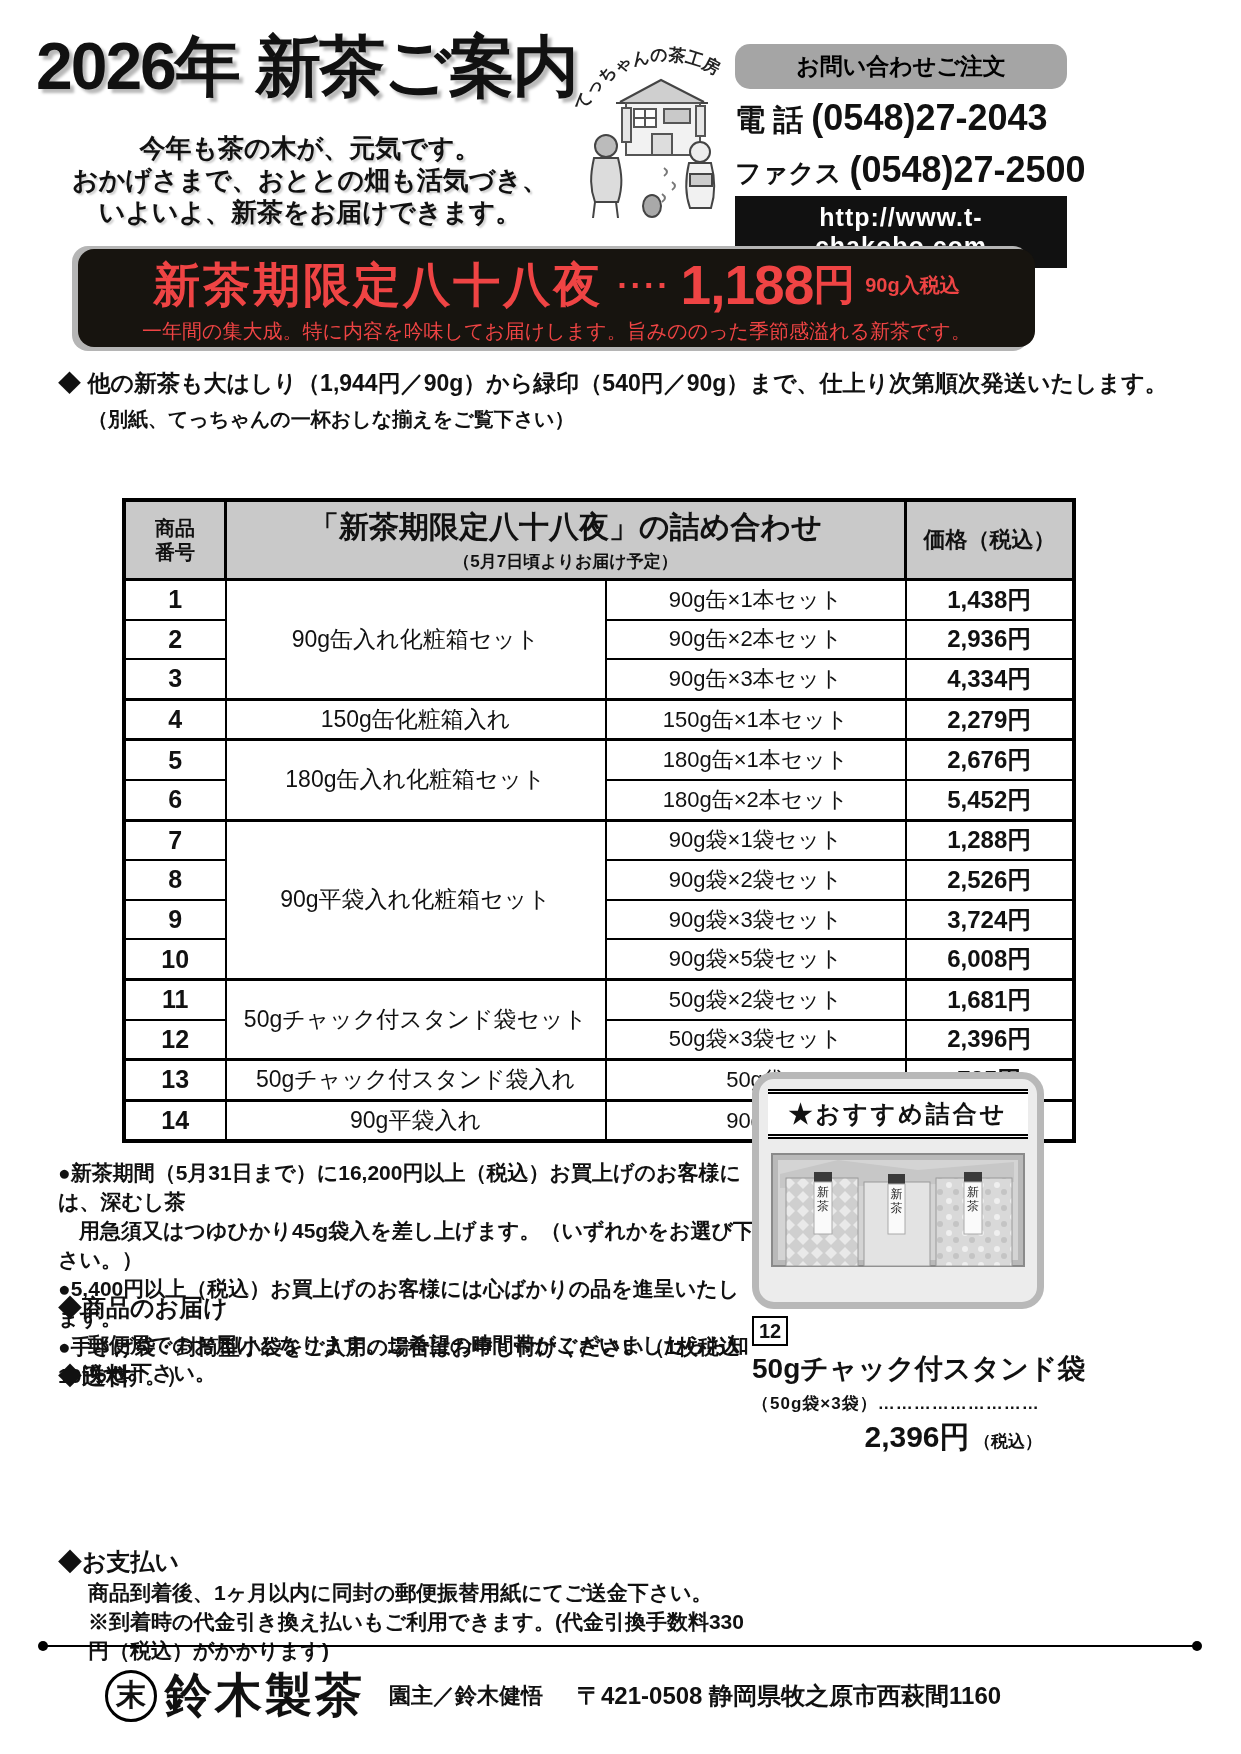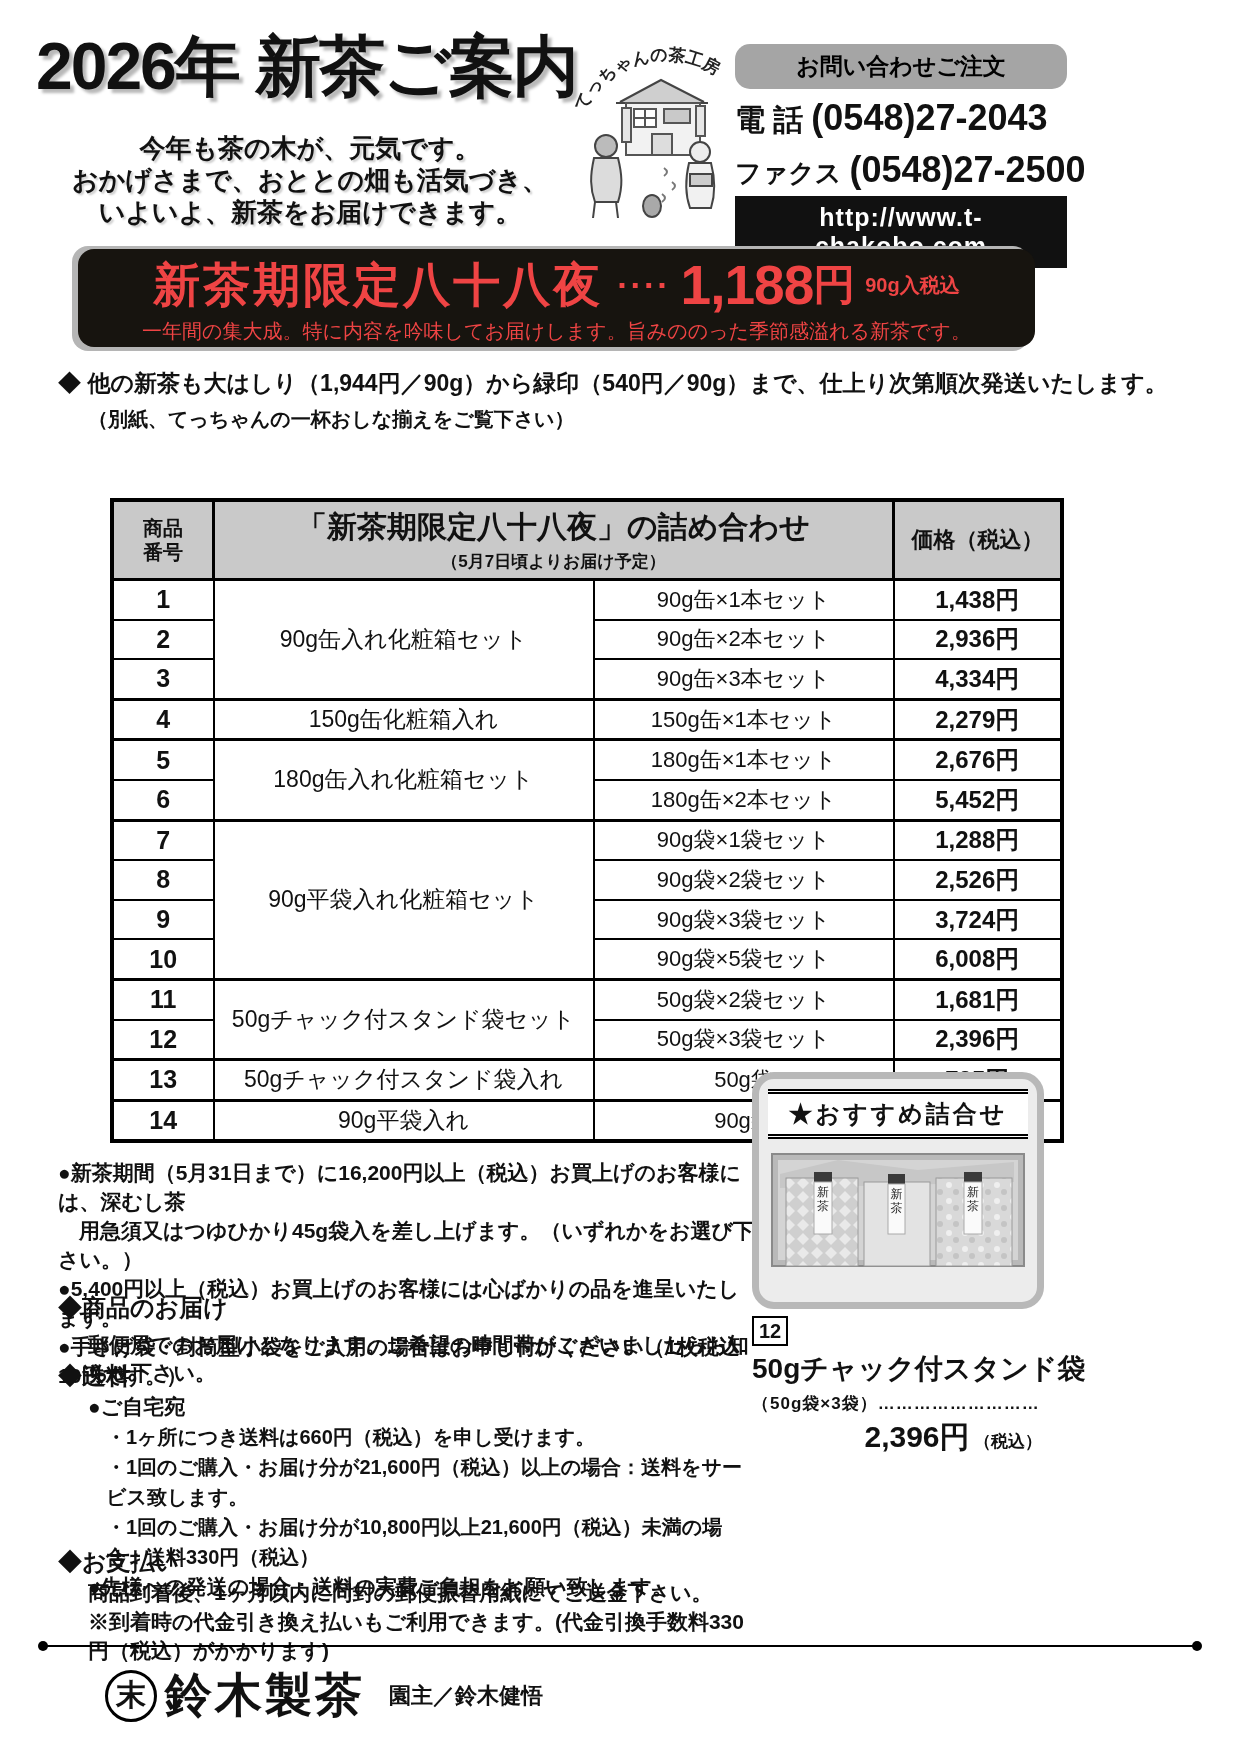--- a/index.html
+++ b/index.html
@@ -43,21 +43,21 @@
   .banner-dots{font-size:34px;font-weight:bold;letter-spacing:2px;vertical-align:middle;margin:0 10px 0 14px;}
   .banner-price{font-size:55px;font-weight:900;vertical-align:middle;letter-spacing:-1px;}
   .banner-price-unit{font-size:42px;font-weight:900;vertical-align:middle;}
   .banner-note{font-size:20px;font-weight:800;vertical-align:middle;margin-left:10px;}
   .banner-line2{text-align:center;font-size:20px;margin-top:1px;font-weight:500;}
   
   .intro{position:absolute;left:58px;top:368px;width:1160px;}
   .intro-1{font-size:23px;font-weight:800;}
   .intro-2{font-size:20px;font-weight:600;margin:7px 0 0 30px;}
   
-  .tbl-wrap{position:absolute;left:78px;top:498px;padding-left:32px;}
+  .tbl-wrap{position:absolute;left:90px;top:498px;padding-left:32px;}
   table.price{border-collapse:collapse;border:4px solid #000;background:#fff;}
   table.price th{
     background:#c9c9c9;border:3px solid #000;font-weight:800;vertical-align:middle;padding:0;
   }
   th.h-no{width:98px;font-size:20px;line-height:24px;height:76px;}
   th.h-main .t1{font-size:30px;font-weight:800;}
   th.h-main .t2{font-size:17px;font-weight:800;margin-top:2px;}
   th.h-price{width:165px;font-size:22px;}
   table.price td{
     border:2px solid #000;height:37.6px;padding:0;vertical-align:middle;text-align:center;
@@ -301,27 +301,20 @@
       <div>●手さげ袋・封筒型小袋をご入用の場合はお申し付けください（1枚税込10円です。）</div>
     </div>
 
   <div class="sec sec-delivery">
     <div class="sec-title">◆商品のお届け</div>
     <div class="sec-body">郵便局でのお届けとなります。ご希望の時間帯がございましたらお知らせ下さい。</div>
   </div>
 
   <div class="sec sec-shipping">
     <div class="sec-title">◆送料</div>
-    <div>
-        <div class="ship-bullet">●ご自宅宛</div>
-        <div class="ship-sub">・1ヶ所につき送料は660円（税込）を申し受けます。</div>
-        <div class="ship-sub">・1回のご購入・お届け分が21,600円（税込）以上の場合：送料をサービス致します。</div>
-        <div class="ship-sub">・1回のご購入・お届け分が10,800円以上21,600円（税込）未満の場合：送料330円（税込）</div>
-        <div class="ship-bullet">●先様への発送の場合：送料の実費ご負担をお願い致します。</div>
-      </div>
   </div>
 
   <div class="sec sec-payment">
     <div class="sec-title">◆お支払い</div>
     <div>
         <div class="pay-line">商品到着後、1ヶ月以内に同封の郵便振替用紙にてご送金下さい。</div>
         <div class="pay-line">※到着時の代金引き換え払いもご利用できます。(代金引換手数料330円（税込）がかかります)</div>
       </div>
   </div>
 
@@ -374,15 +367,16 @@
       <span class="rec-price">2,396円</span>
       <span class="rec-price-note">（税込）</span>
     </div>
   </div>
 
   <div class="footer-rule"></div>
   <div class="footer-row">
     <div class="footer-mark">末</div>
     <div class="footer-company">鈴木製茶</div>
     <div class="footer-owner">園主／鈴木健悟</div>
+    <div class="footer-address">〒421-0508 静岡県牧之原市西萩間1160</div>
   </div>
 
 </div>
 
 </body></html>

